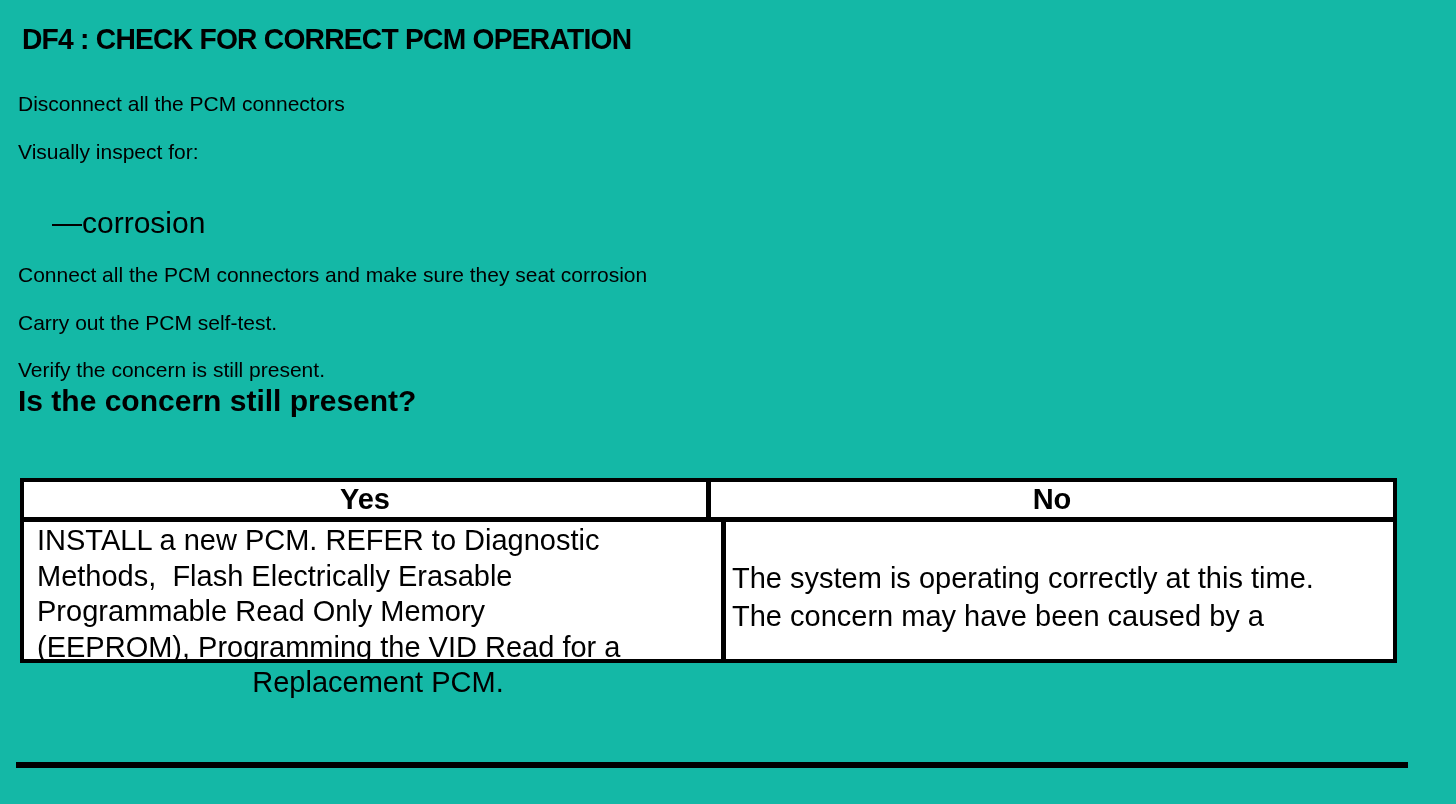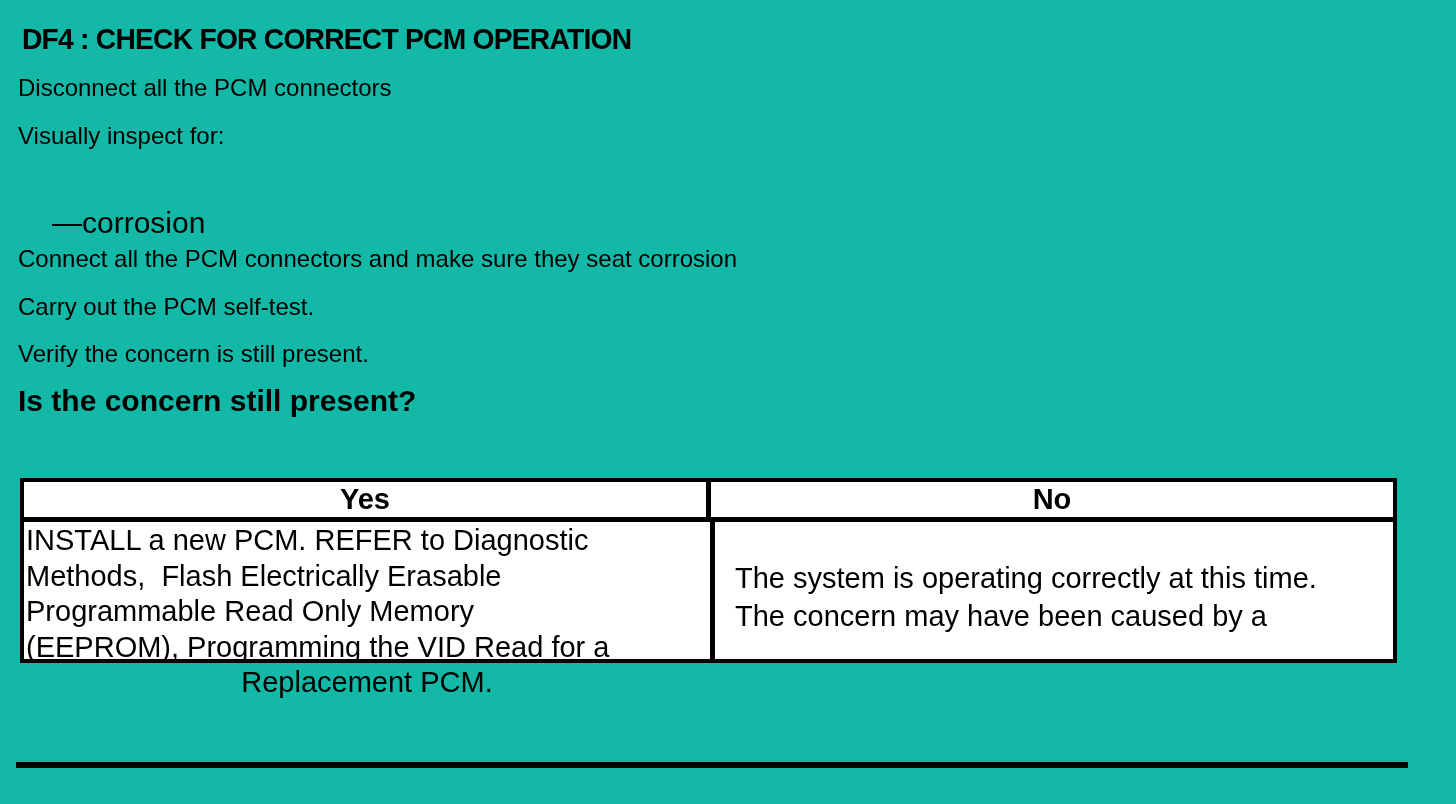--- a/index.html
+++ b/index.html
@@ -29,23 +29,24 @@
     font-size: 30px;
     font-weight: bold;
     letter-spacing: -0.8px;
     transform: scaleX(0.94);
     transform-origin: left top;
     white-space: nowrap;
   }
   .step {
     position: absolute;
     left: 18px;
-    font-size: 24px;
+    font-size: 21px;
     line-height: 36px;
     white-space: nowrap;
+    margin-top: 16px;
   }
   .bullet {
     position: absolute;
     left: 52px;
     font-size: 30px;
     line-height: 36px;
     white-space: nowrap;
   }
   .question {
     position: absolute;
@@ -101,30 +102,30 @@
     font-size: 29px;
     font-weight: bold;
     text-align: center;
     line-height: 34px;
   }
   .dt-cell {
     font-size: 29px;
     line-height: 35.5px;
   }
   .yes-cell {
-    padding: 1px 2px 0 2px;
+    padding: 1px 2px 0 13px;
   }
   .yes-cell .cell-line {
     white-space: pre-wrap;
   }
   .yes-cell .cell-line.centered {
     text-align: center;
   }
   .no-cell {
-    padding: 38px 2px 0 20px;
+    padding: 38px 2px 0 6px;
     line-height: 37.5px;
   }
   .cell-line {
     white-space: nowrap;
   }
 
   
   .bottom-rule {
     position: absolute;
     left: 16px;

